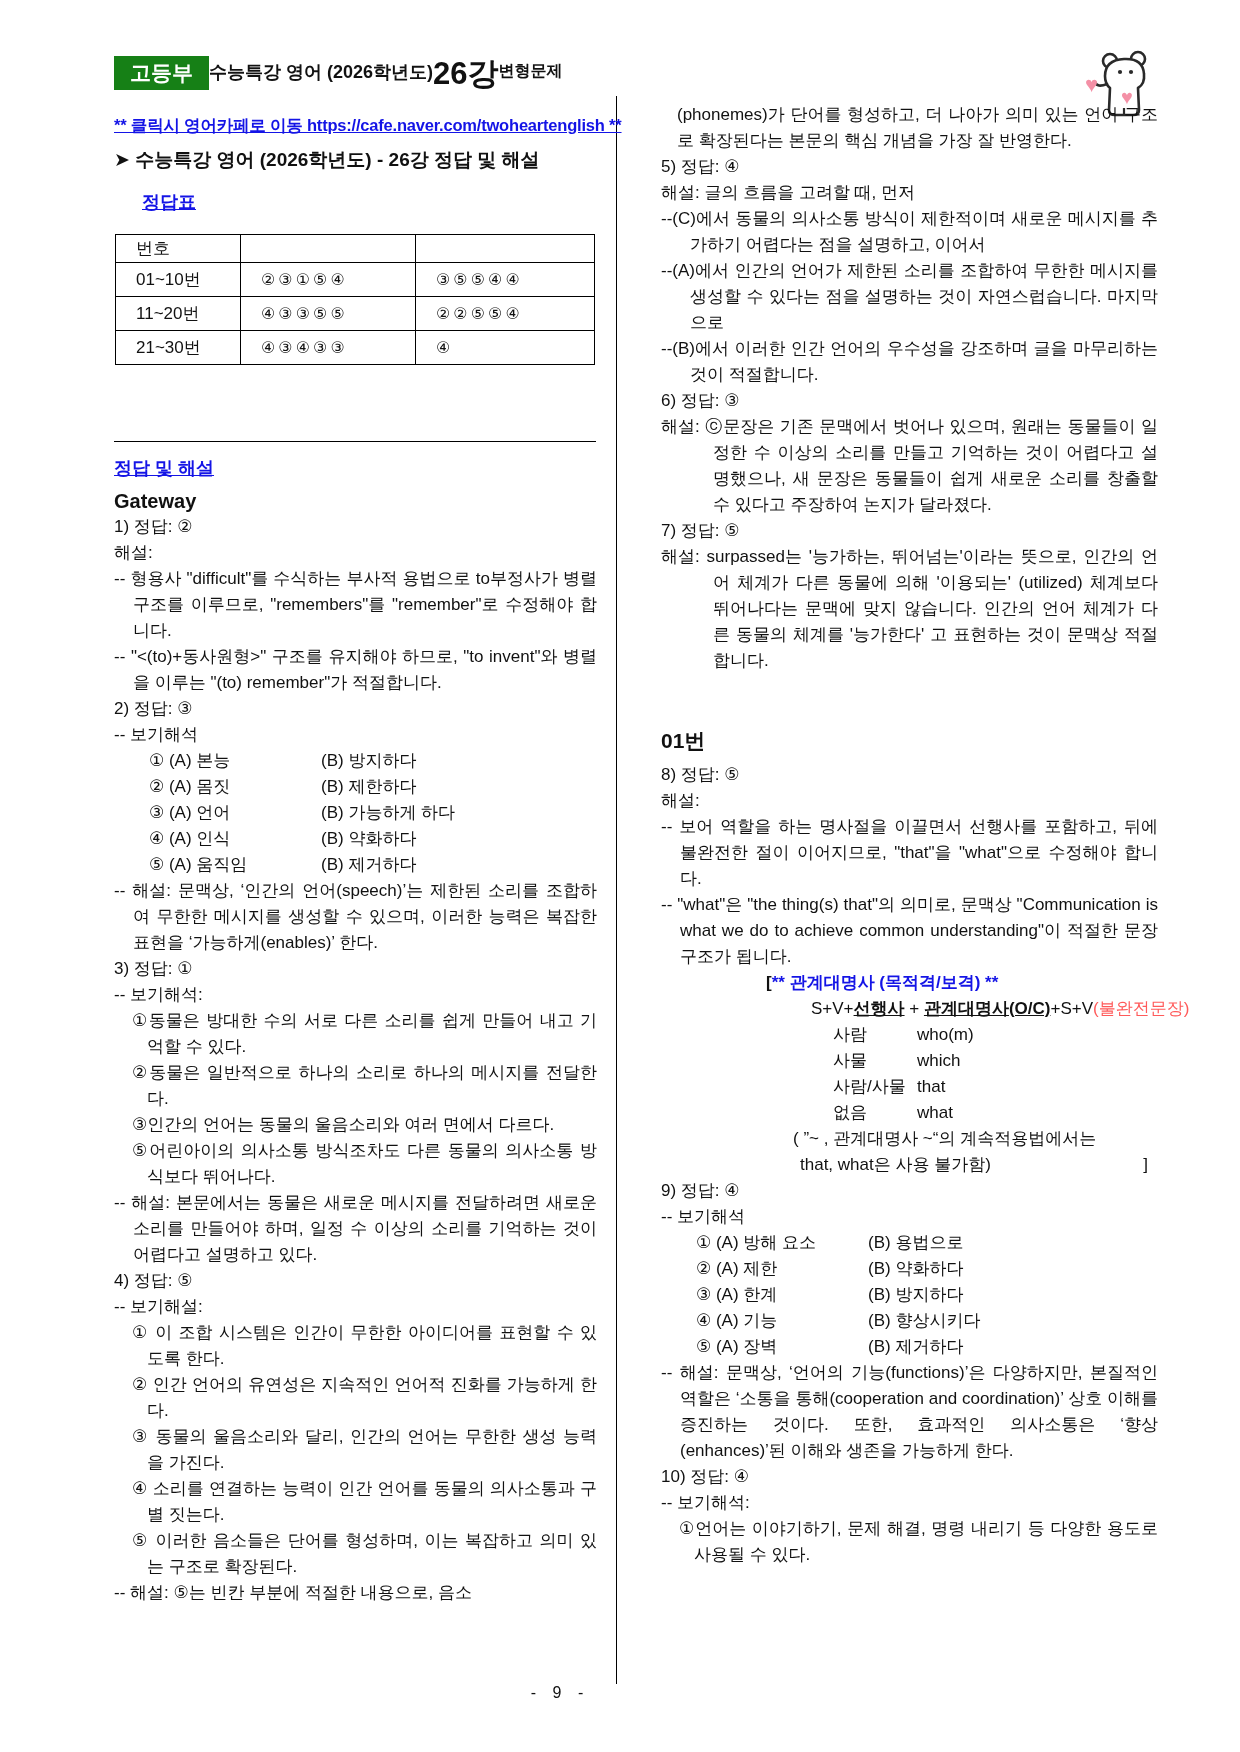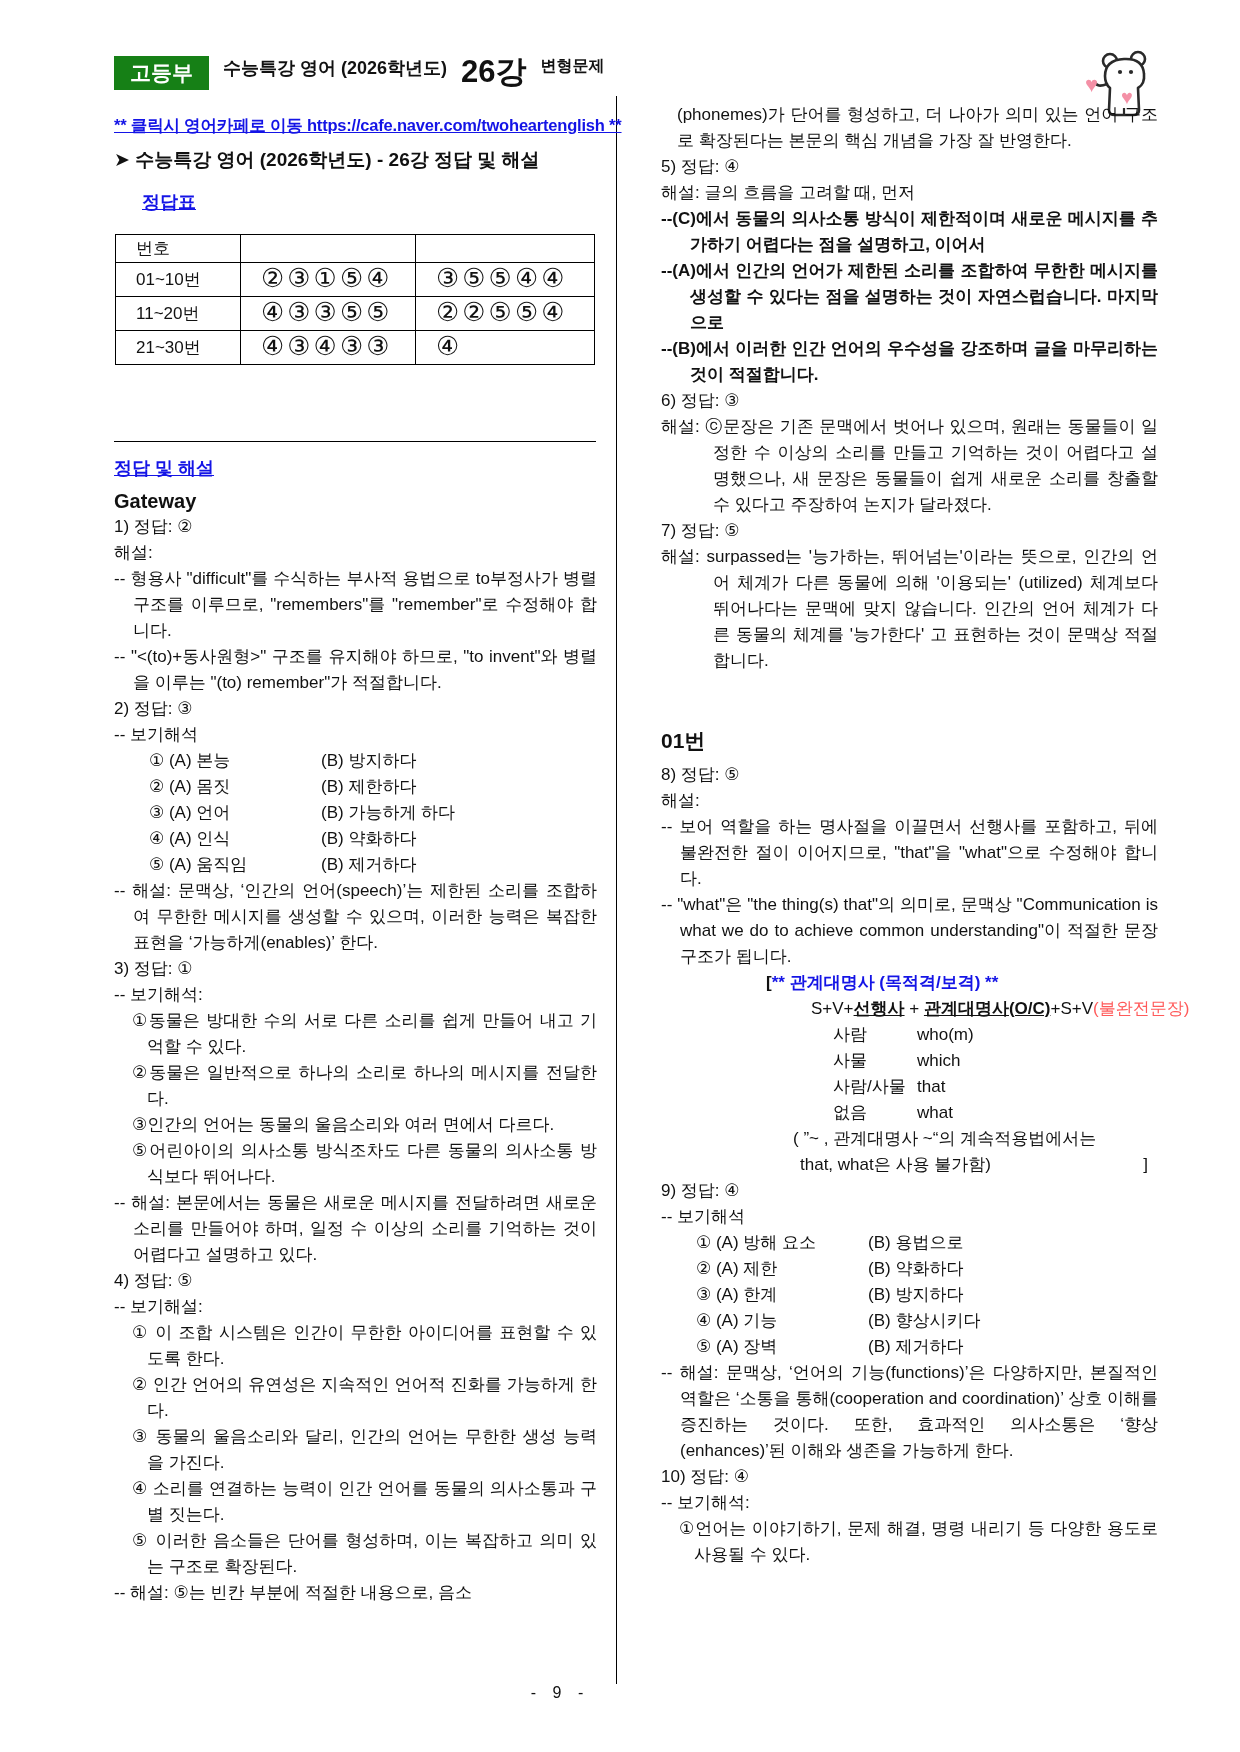--- a/index.html
+++ b/index.html
@@ -3,21 +3,21 @@
 <meta charset="utf-8">
 <style>
   html,body{margin:0;padding:0;background:#e8e8e8;}
   .page{
     position:relative;width:1240px;height:1752px;background:#ffffff;
     margin:0 auto;overflow:hidden;
     font-family:"Liberation Sans","DejaVu Sans",sans-serif;
     color:#111;
   }
   
-  .hdr{position:absolute;left:114px;top:56px;display:flex;align-items:flex-start;gap:14px;}
+  .hdr{position:absolute;left:114px;top:56px;display:flex;align-items:center;}
   .badge{
     background:#168016;color:#fff;font-weight:bold;font-size:21px;
     padding:6px 16px 7px 16px;line-height:1;
   }
   .hdr .subject{font-weight:bold;font-size:18px;padding-bottom:3px;}
   .hdr .lesson{font-weight:bold;font-size:31px;line-height:1;padding-bottom:0px;}
   .hdr .suffix{font-weight:bold;font-size:16px;padding-bottom:4px;}
   .bear{position:absolute;left:1083px;top:48px;width:84px;height:72px;}
   
   .vdiv{position:absolute;left:616px;top:96px;width:0;height:1588px;border-left:1.6px solid #000;}
@@ -31,31 +31,31 @@
   }
   .doc-title{font-weight:bold;font-size:19px;margin-top:8px;}
   .blue-h{color:#1414e6;font-weight:bold;font-size:18px;text-decoration:underline;margin-top:16px;display:inline-block;margin-left:28px;}
   table.ans{border-collapse:collapse;margin-top:18px;margin-left:1px;}
   table.ans td{border:1.6px solid #000;padding:0 0 0 20px;vertical-align:middle;}
   table.ans tr.h td{height:27px;font-size:17px;}
   table.ans tr.d td{height:33px;}
   td.c1{width:104px;}
   td.c2{width:154px;}
   td.c3{width:158px;}
-  .ansdigits{font-size:26px;letter-spacing:3px;}
+  .ansdigits{font-size:16px;letter-spacing:3px;}
   .hr-sec{border:none;border-top:1.6px solid #000;margin:76px 0 0 0;width:482px;}
   .sec-h{color:#1414e6;font-weight:bold;font-size:18px;text-decoration:underline;margin-top:13px;display:inline-block;}
   .gw{font-weight:bold;font-size:20px;margin-top:6px;}
   
   .bl{text-align:justify;}
   .bl.p{}
   .bl.dash{padding-left:19px;text-indent:-19px;}
   .bl.item{padding-left:33px;text-indent:-15px;}
   .bl.cont{padding-left:16px;}
-  .bl.dashr{padding-left:29px;text-indent:-29px;font-weight:bold;}
+  .bl.dashr{padding-left:29px;text-indent:-29px;}
   .bl.hae{padding-left:52px;text-indent:-52px;}
   .bl.opt2{padding-left:35px;text-align:left;}
   .opt2 .colA{display:inline-block;width:172px;}
   .bl.h2{font-weight:bold;font-size:21px;margin-top:54px;margin-bottom:8px;text-align:left;}
   .bl.fhead{padding-left:105px;font-weight:bold;text-align:left;}
   .fhead .blue{color:#1414e6;}
   .bl.fline{padding-left:150px;text-align:left;white-space:nowrap;}
   .bu{font-weight:bold;text-decoration:underline;}
   .red{color:#ff5a5a;}
   .b{font-weight:bold;}

